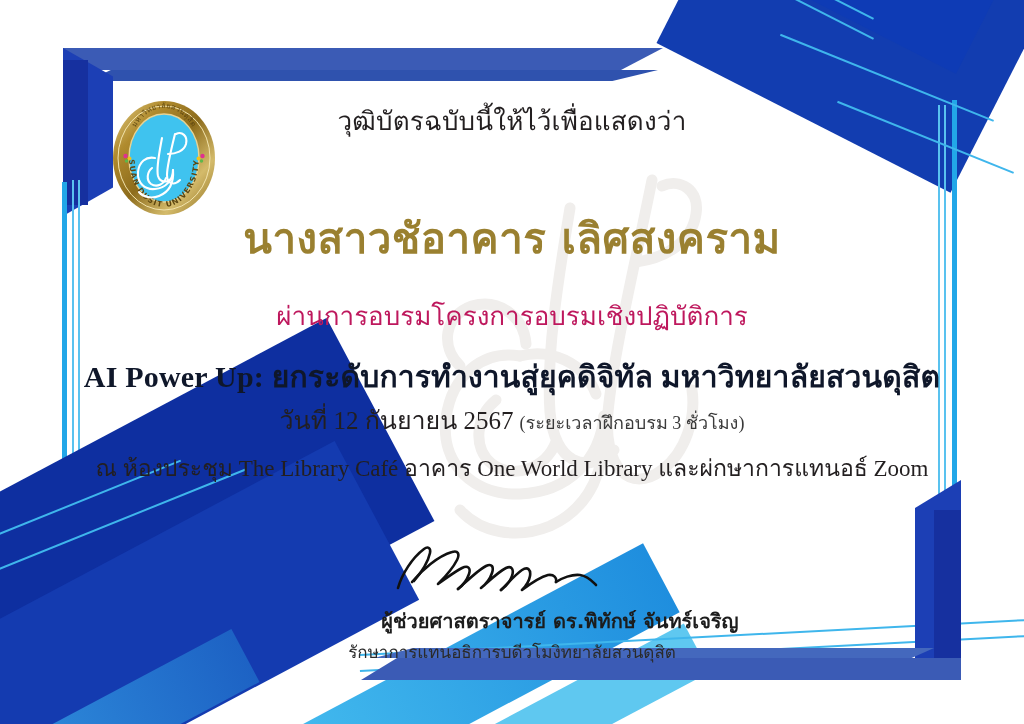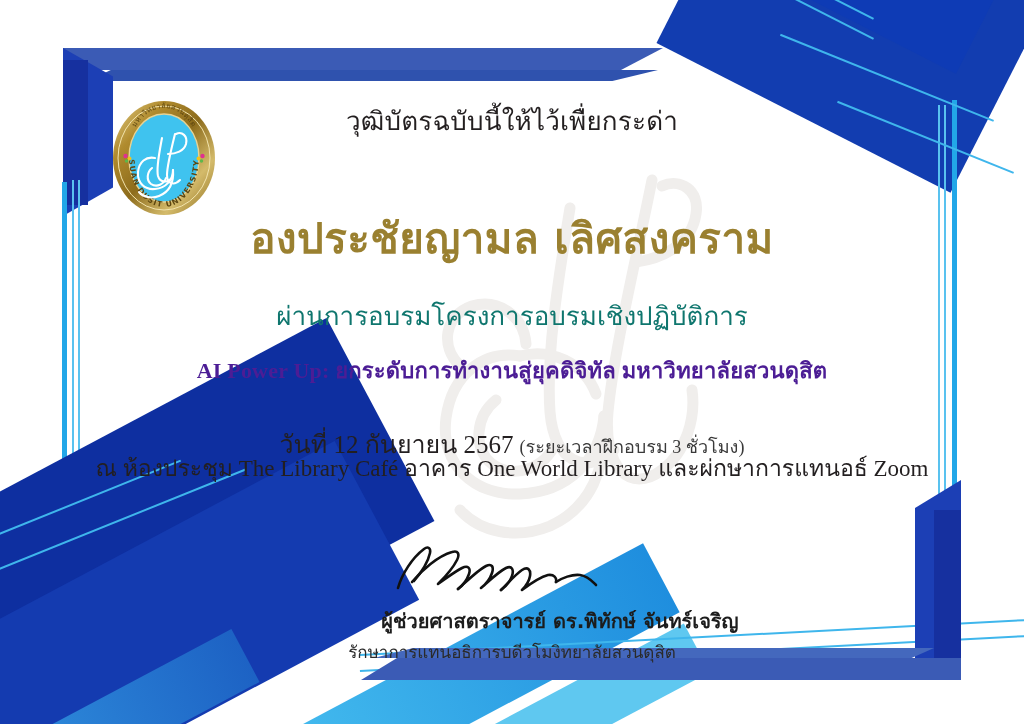--- a/index.html
+++ b/index.html
@@ -184,31 +184,31 @@
     top: 205px;
     font-size: 42px;
     font-weight: bold;
     color: #9a8030;
     font-family: "DejaVu Sans", sans-serif;
     letter-spacing: 0.5px;
   }
   .passed {
     top: 295px;
     font-size: 26px;
-    color: #0f766e;
+    color: #be185d;
   }
   .course-title {
     top: 353px;
-    font-size: 22px;
+    font-size: 30px;
     font-weight: bold;
-    color: #4c1d95;
+    color: #0f172a;
     letter-spacing: 0.2px;
   }
   .date-line {
-    top: 424px;
+    top: 400px;
     font-size: 25px;
     color: #231f20;
   }
   .date-line .duration {
     font-size: 18px;
     color: #3a3a3a;
     margin-left: 6px;
   }
   .venue {
     top: 450px;
@@ -331,23 +331,23 @@
         <path d="M64 34 C70 31 76 36 74 44 C72 51 64 54 56 54"></path>
         <path d="M43 58 C34 56 27 62 26 72 C25 83 33 90 43 89 C54 88 61 80 61 70"></path>
         <path d="M40 68 C35 72 34 80 39 84 C45 88 52 84 54 78"></path>
         <path d="M61 70 C62 83 57 92 47 96 C39 99 31 97 27 92"></path>
       </g>
     </svg>
   </div>
 
   <div class="content">
 
-    <div class="line intro">วุฒิบัตรฉบับนี้ให้ไว้เพื่ยกระด่า</div>
-
-    <div class="line recipient">องประชัยญามล  เลิศสงคราม</div>
+    <div class="line intro">วุฒิบัตรฉบับนี้ให้ไว้เพื่อแสดงว่า</div>
+
+    <div class="line recipient">นางสาวชัอาคาร  เลิศสงคราม</div>
 
     <div class="line passed">ผ่านการอบรมโครงการอบรมเชิงปฏิบัติการ</div>
 
     <div class="line course-title">AI Power Up: ยกระดับการทำงานสู่ยุคดิจิทัล มหาวิทยาลัยสวนดุสิต</div>
 
     <div class="line date-line">
       <span>วันที่ 12 กันยายน 2567</span><span class="duration">(ระยะเวลาฝึกอบรม 3 ชั่วโมง)</span>
     </div>
 
     <div class="line venue">ณ ห้องประชุม The Library Café อาคาร One World Library และผ่กษาการแทนอธ์ Zoom</div>

